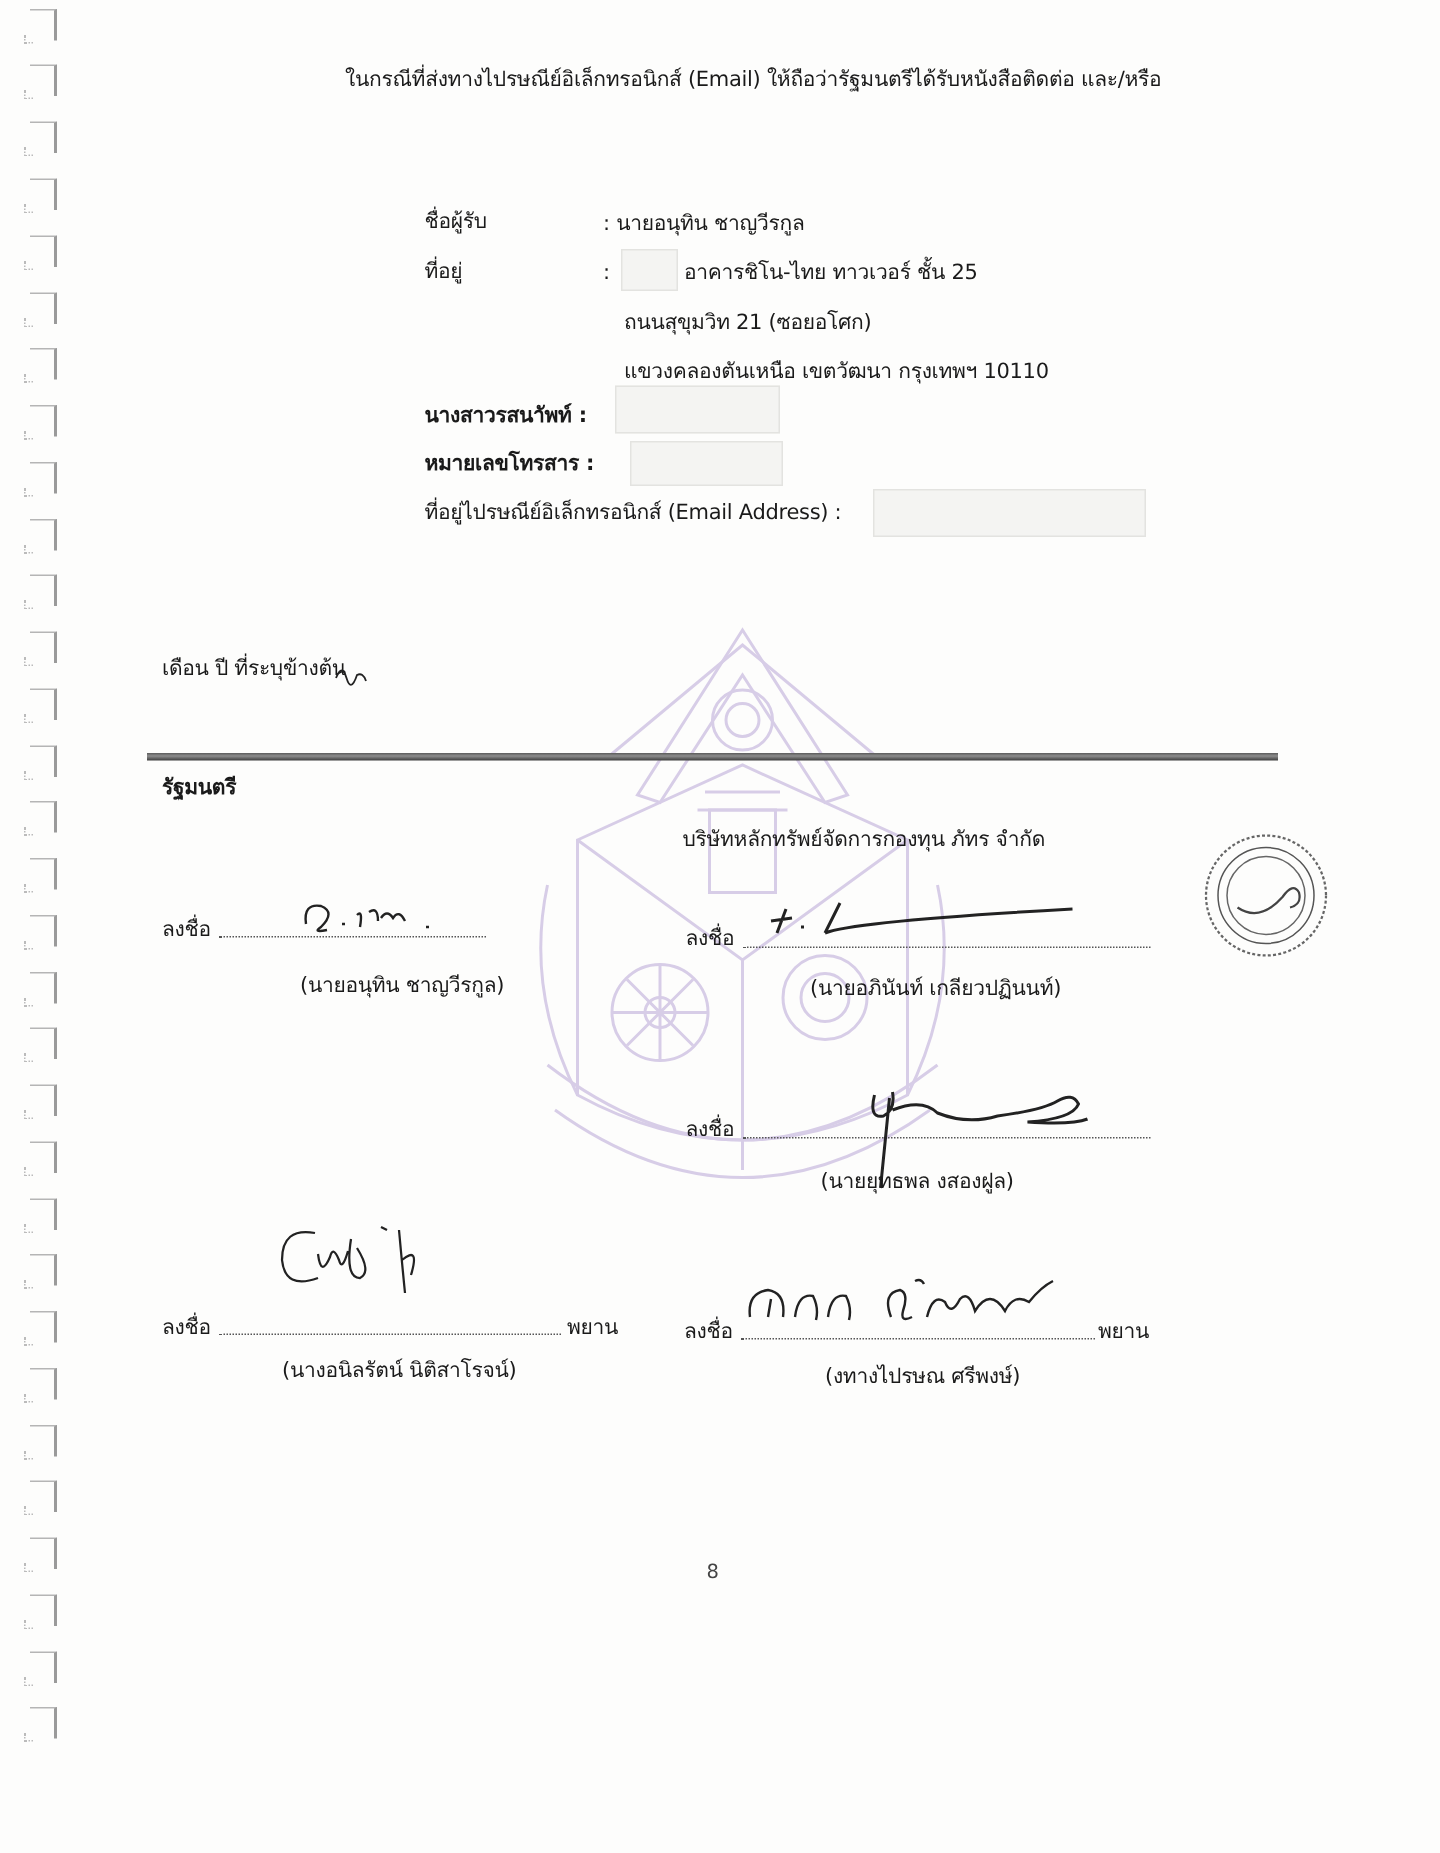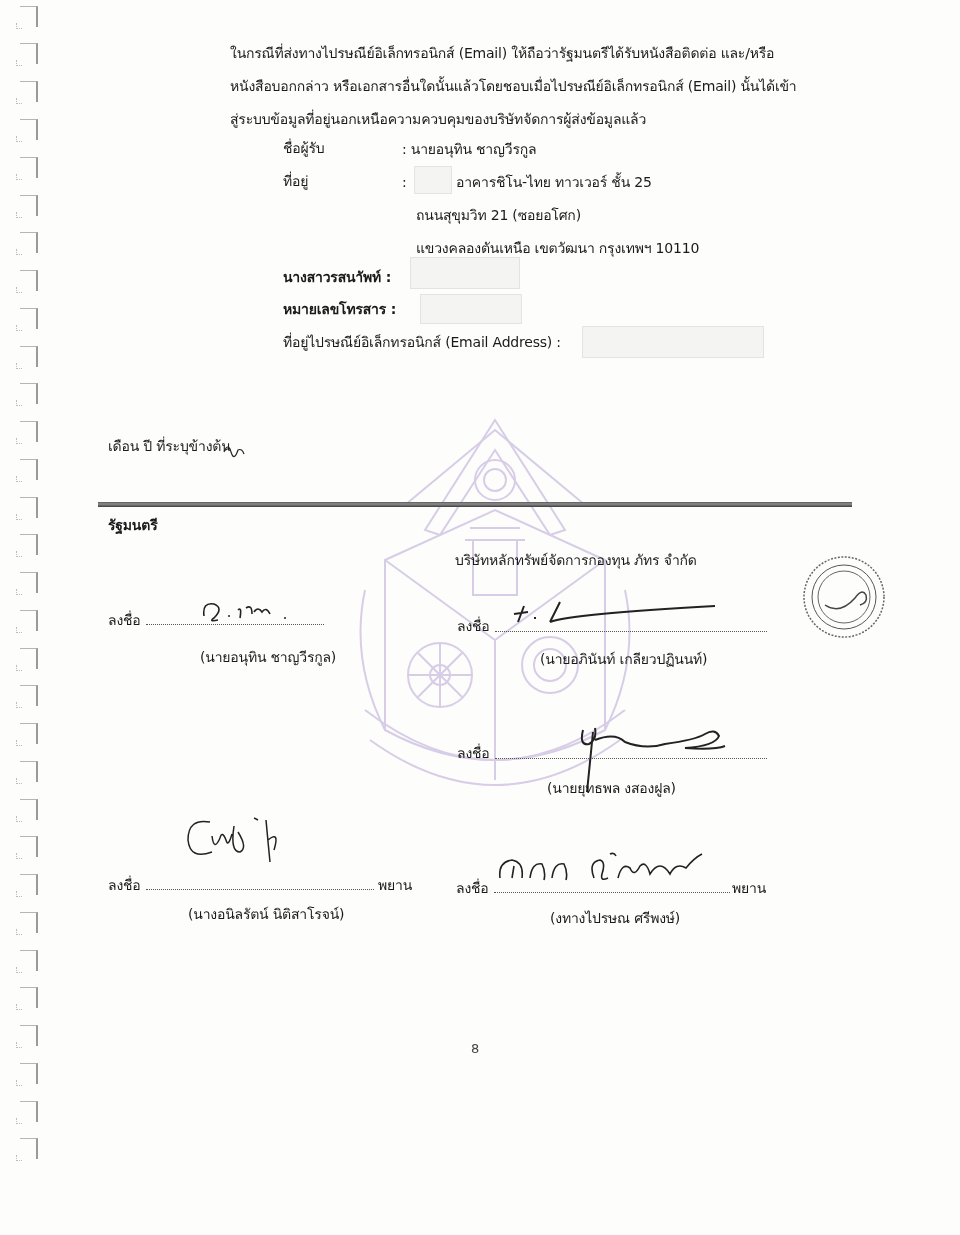--- a/index.html
+++ b/index.html
@@ -88,22 +88,20 @@
         <circle cx="95" cy="265" r="10"></circle>
       <path d="M95 233 L95 297 M63 265 L127 265 M73 243 L117 287 M117 243 L73 287"></path>
       <circle cx="205" cy="255" r="28"></circle>
         <circle cx="205" cy="255" r="16"></circle>
       <path d="M20 300 Q150 400 280 300 M25 330 Q150 420 275 330"></path>
       <path d="M20 180 Q5 250 40 320 M280 180 Q295 250 260 320"></path>
     </g>
   </svg>
 
   <div class="txt" style="left:230px;top:44px">ในกรณีที่ส่งทางไปรษณีย์อิเล็กทรอนิกส์ (Email)   ให้ถือว่ารัฐมนตรีได้รับหนังสือติดต่อ และ/หรือ</div>
-  <div class="txt" style="left:230px;top:77px">หนังสือบอกกล่าว หรือเอกสารอื่นใดนั้นแล้วโดยชอบเมื่อไปรษณีย์อิเล็กทรอนิกส์ (Email) นั้นได้เข้า</div>
-  <div class="txt" style="left:230px;top:110px">สู่ระบบข้อมูลที่อยู่นอกเหนือความควบคุมของบริษัทจัดการผู้ส่งข้อมูลแล้ว</div>
 
   <div class="txt" style="left:283px;top:139px">ชื่อผู้รับ</div>
   <div class="txt" style="left:402px;top:140px">:  นายอนุทิน ชาญวีรกูล</div>
 
   <div class="txt" style="left:283px;top:172px">ที่อยู่</div>
   <div class="txt" style="left:402px;top:173px">:</div>
   <div class="redact" style="left:414px;top:166px;width:36px;height:26px"></div>
   <div class="txt" style="left:456px;top:173px">อาคารชิโน-ไทย ทาวเวอร์ ชั้น 25</div>
   <div class="txt" style="left:416px;top:206px">ถนนสุขุมวิท 21 (ซอยอโศก)</div>
   <div class="txt" style="left:416px;top:239px">แขวงคลองตันเหนือ เขตวัฒนา กรุงเทพฯ 10110</div>

